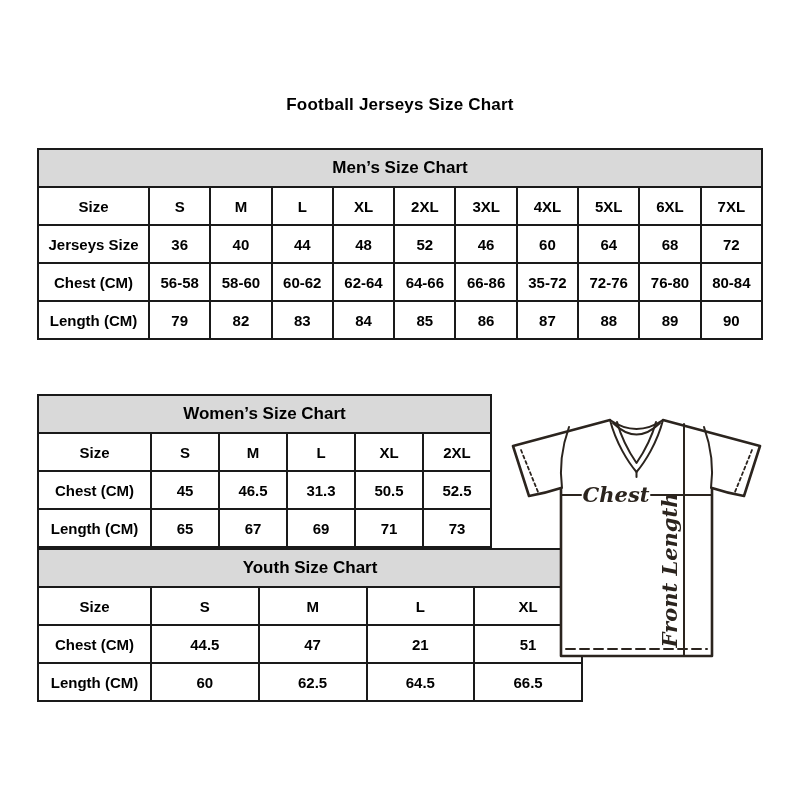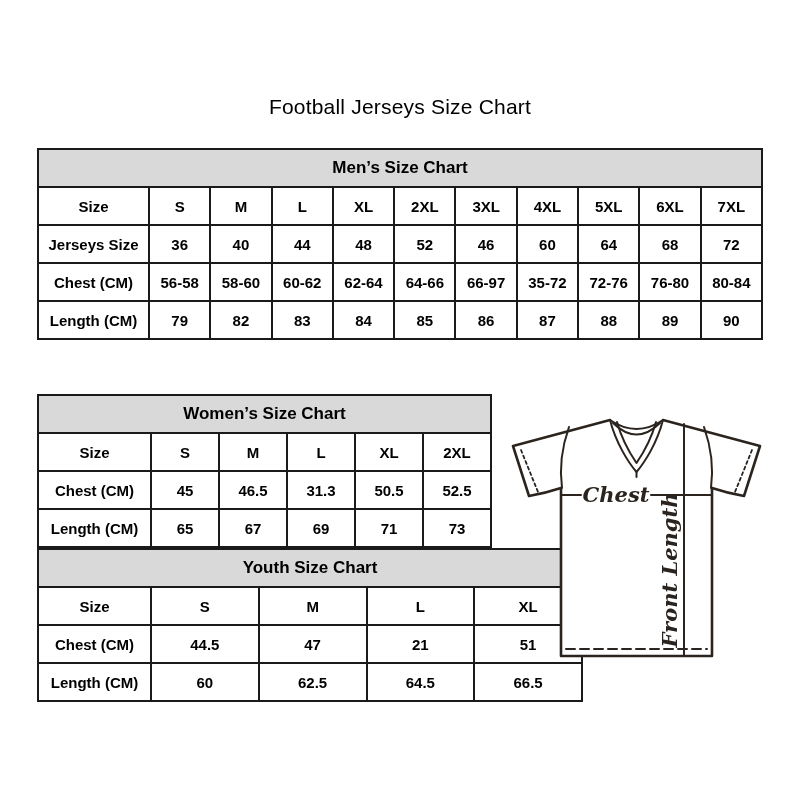--- a/index.html
+++ b/index.html
@@ -1,19 +1,19 @@
 <!DOCTYPE html>
 <html><head>
 <meta charset="utf-8">
 <style>
   html,body{margin:0;padding:0;background:#ffffff;}
   .canvas{position:relative;width:800px;height:800px;background:#ffffff;overflow:hidden;
           font-family:"Liberation Sans",sans-serif;color:#000;}
   .title{position:absolute;left:37px;top:95px;width:726px;margin:0;text-align:center;
-         font-size:21px;font-weight:normal;letter-spacing:.2px;}
+         font-size:17px;font-weight:bold;letter-spacing:.2px;}
   table.tbl{position:absolute;border-collapse:collapse;table-layout:fixed;
             font-family:"Liberation Sans",sans-serif;}
   table.tbl th,table.tbl td{border:2px solid #1a1a1a;text-align:center;vertical-align:middle;
             font-weight:bold;padding:0;overflow:hidden;}
   table.tbl th{background:#d9d9d9;font-size:17px;height:36px;}
   table.tbl td{background:#ffffff;font-size:15px;height:36px;}
   table.mens{left:37px;top:148px;width:726px;}
   table.womens{left:37px;top:368px;width:455px;margin-top:26px;}
   table.youth{left:37px;top:548px;width:546px;}
   .jersey{position:absolute;left:505px;top:410px;width:265px;height:258px;}
@@ -68,21 +68,21 @@
           <td>68</td>
           <td>72</td>
         </tr>
         <tr>
           <td>Chest (CM)</td>
           <td>56-58</td>
           <td>58-60</td>
           <td>60-62</td>
           <td>62-64</td>
           <td>64-66</td>
-          <td>66-97</td>
+          <td>66-86</td>
           <td>35-72</td>
           <td>72-76</td>
           <td>76-80</td>
           <td>80-84</td>
         </tr>
         <tr>
           <td>Length (CM)</td>
           <td>79</td>
           <td>82</td>
           <td>83</td>

